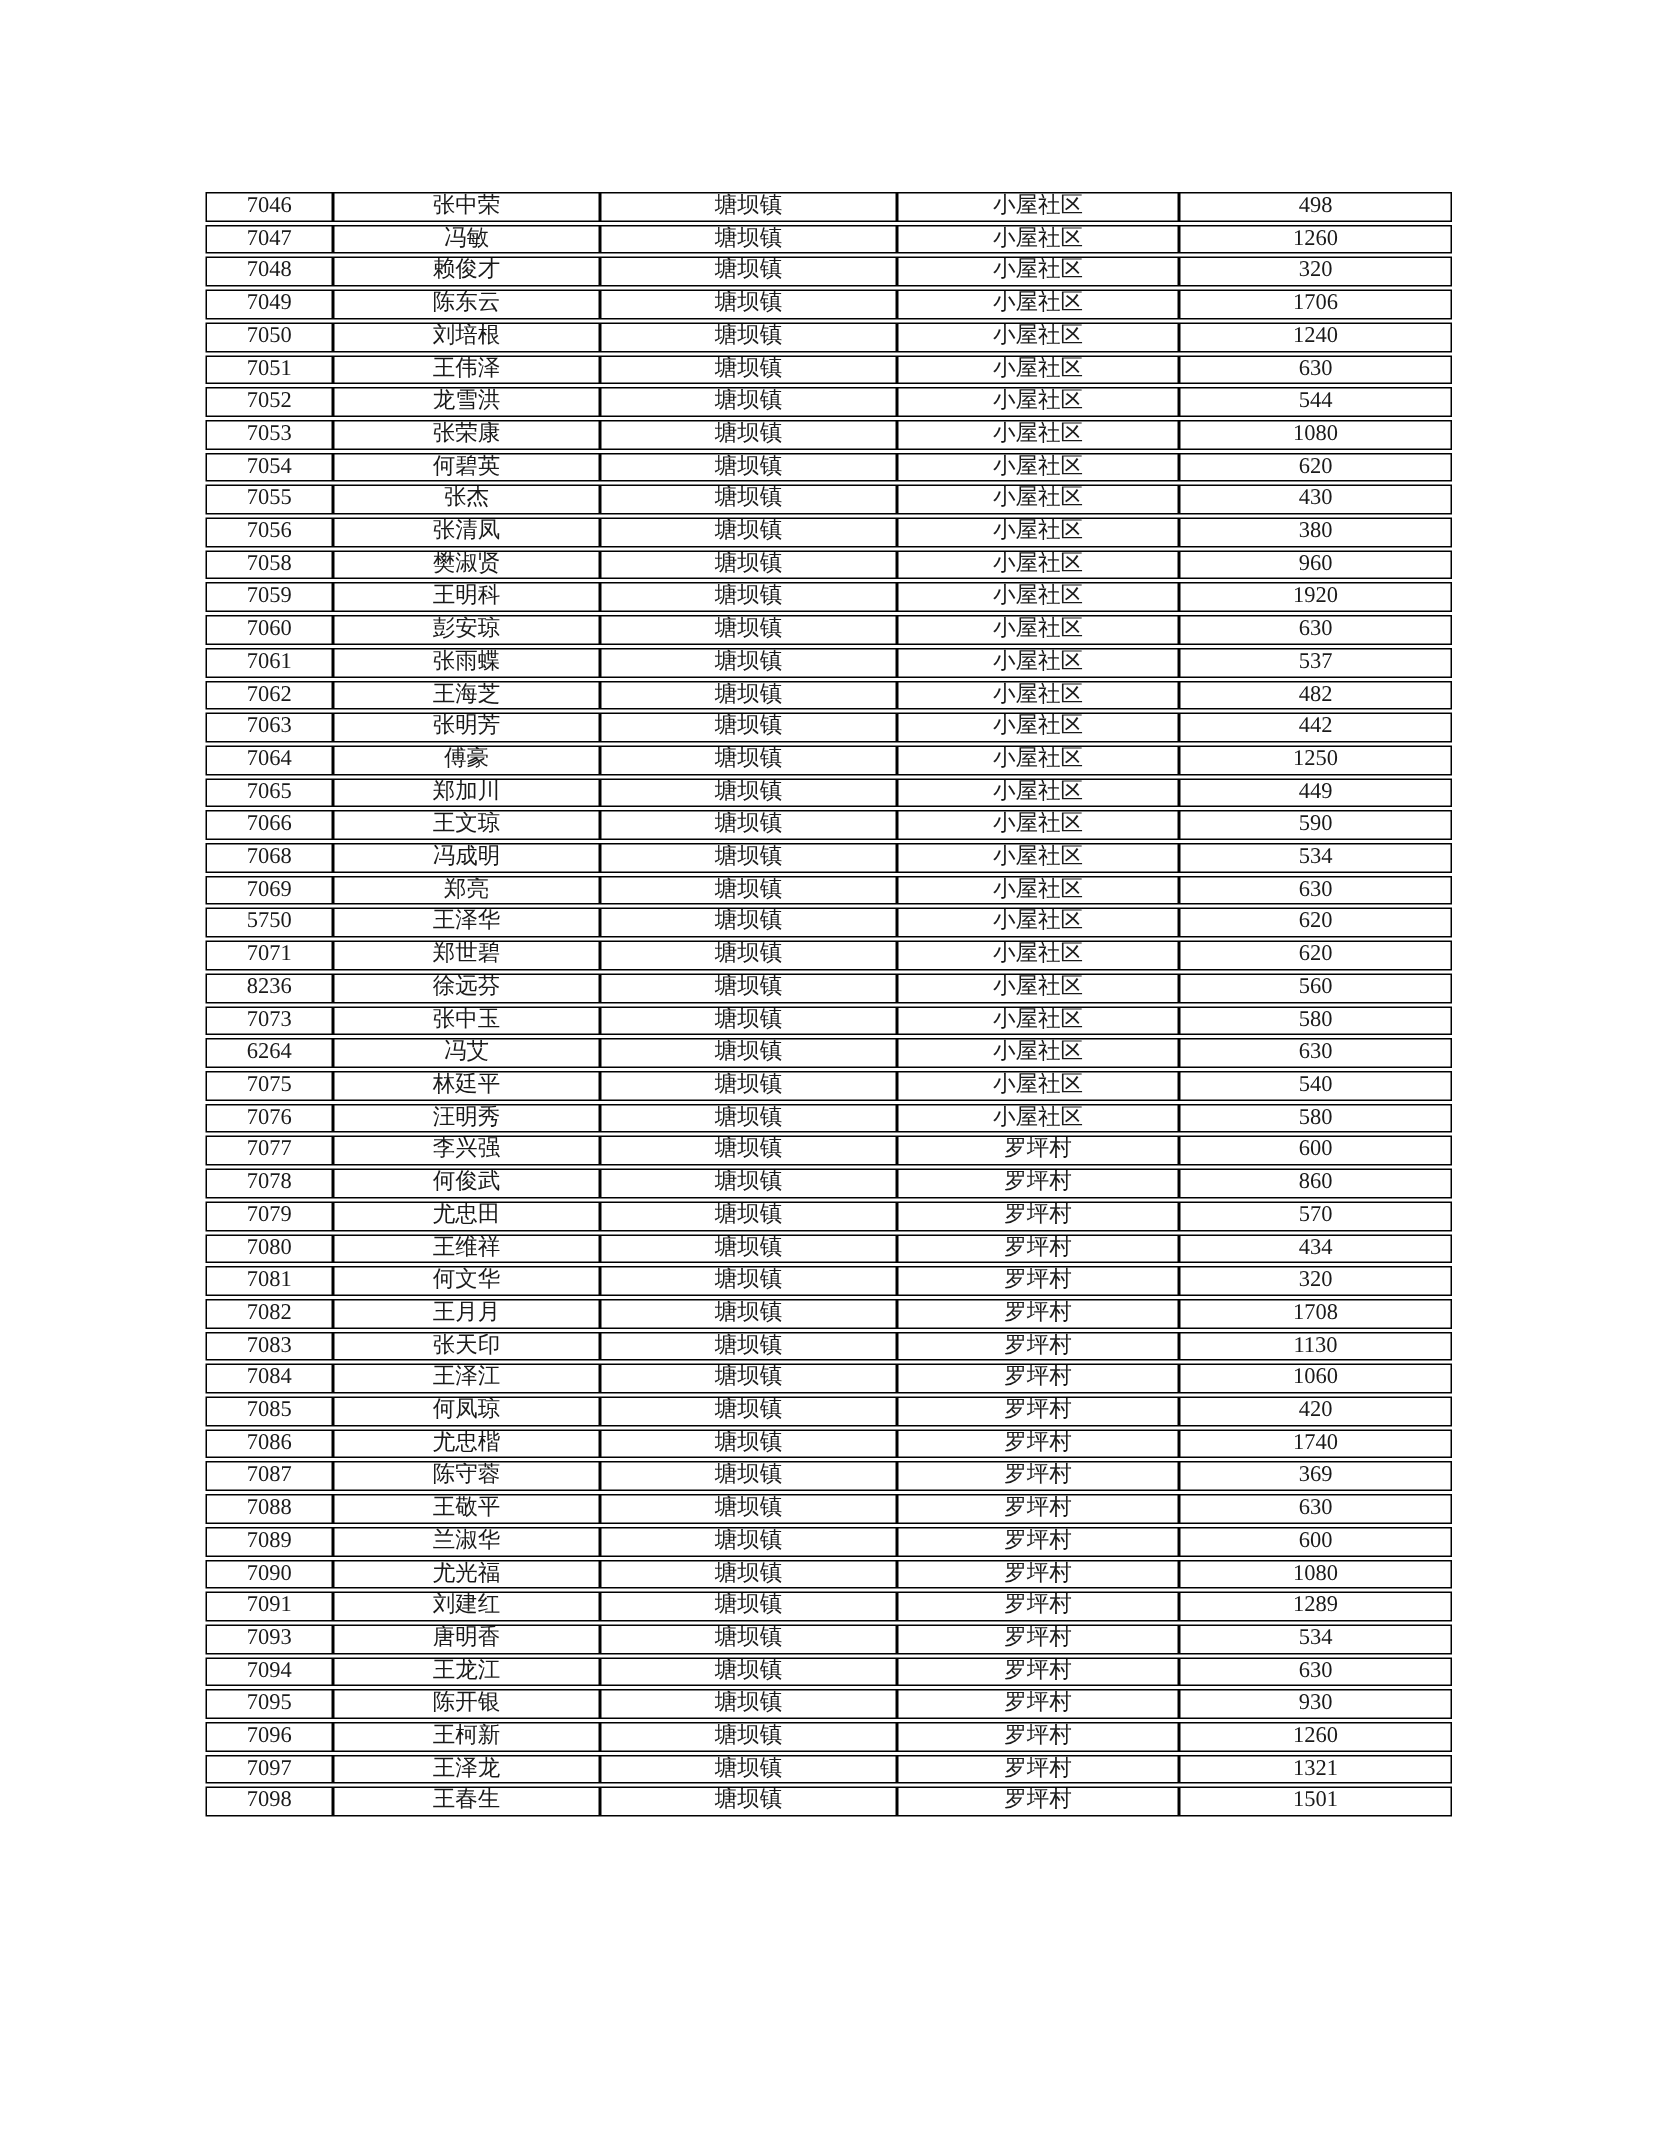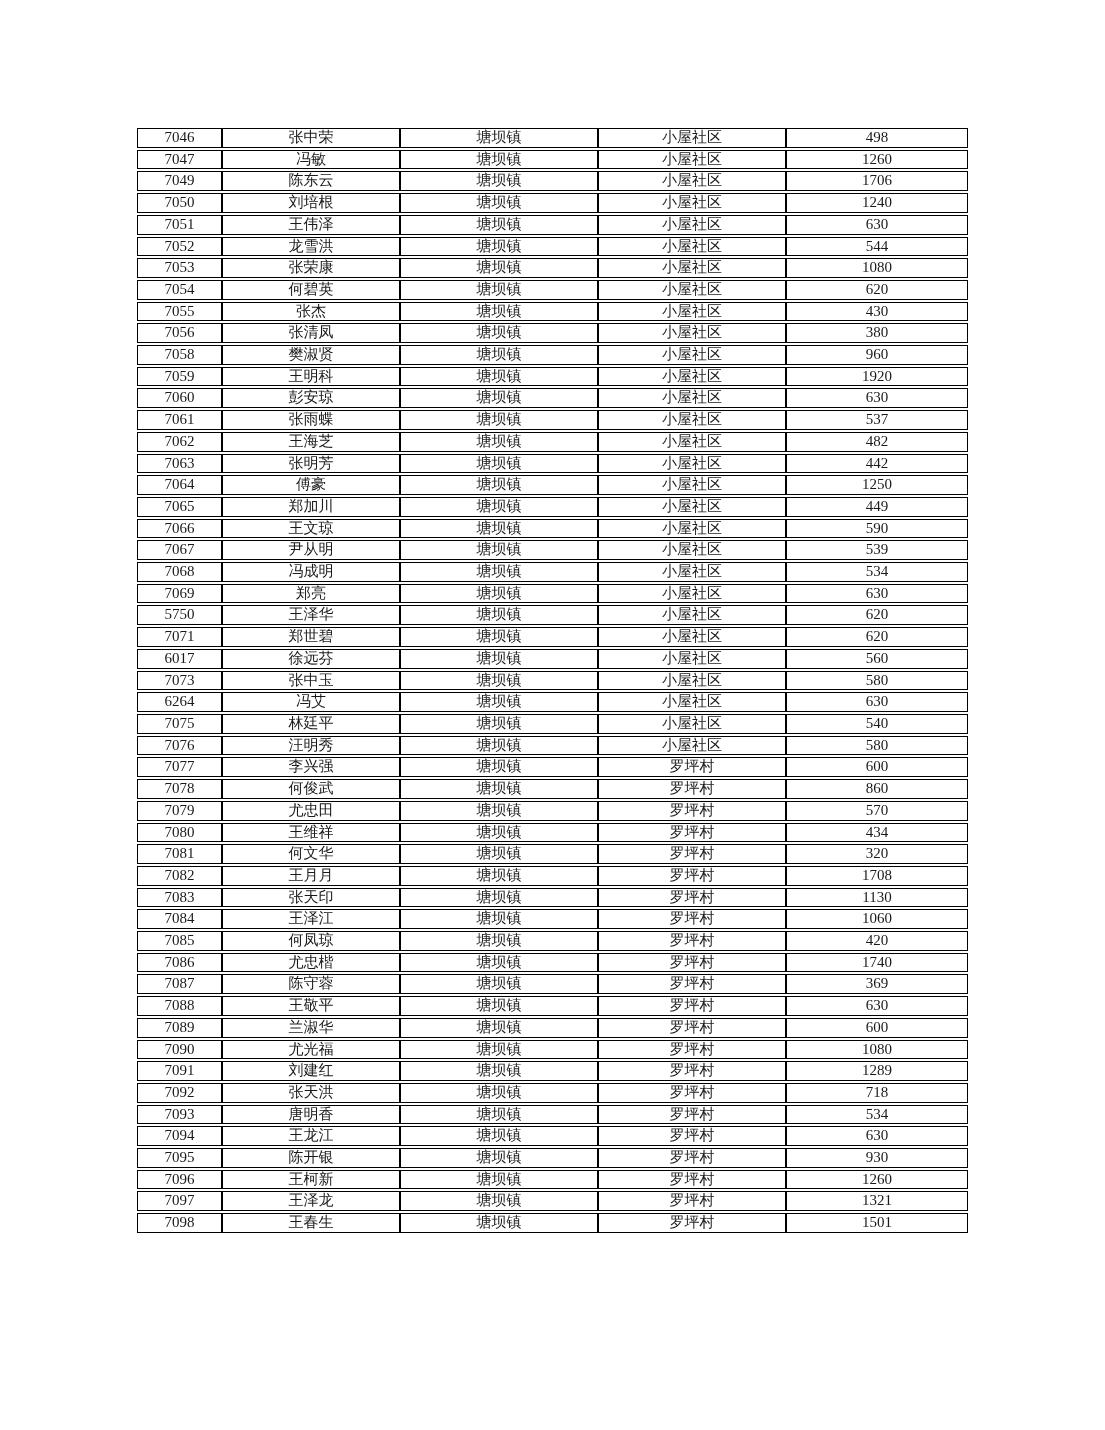--- a/index.html
+++ b/index.html
@@ -56,20 +56,27 @@
           <td>498</td>
         </tr>
         <tr>
           <td>7047</td>
           <td>冯敏</td>
           <td>塘坝镇</td>
           <td>小屋社区</td>
           <td>1260</td>
         </tr>
         <tr>
+          <td>7048</td>
+          <td>赖俊才</td>
+          <td>塘坝镇</td>
+          <td>小屋社区</td>
+          <td>320</td>
+        </tr>
+        <tr>
           <td>7049</td>
           <td>陈东云</td>
           <td>塘坝镇</td>
           <td>小屋社区</td>
           <td>1706</td>
         </tr>
         <tr>
           <td>7050</td>
           <td>刘培根</td>
           <td>塘坝镇</td>
@@ -175,27 +182,20 @@
           <td>449</td>
         </tr>
         <tr>
           <td>7066</td>
           <td>王文琼</td>
           <td>塘坝镇</td>
           <td>小屋社区</td>
           <td>590</td>
         </tr>
         <tr>
-          <td>7067</td>
-          <td>尹从明</td>
-          <td>塘坝镇</td>
-          <td>小屋社区</td>
-          <td>539</td>
-        </tr>
-        <tr>
           <td>7068</td>
           <td>冯成明</td>
           <td>塘坝镇</td>
           <td>小屋社区</td>
           <td>534</td>
         </tr>
         <tr>
           <td>7069</td>
           <td>郑亮</td>
           <td>塘坝镇</td>
@@ -210,21 +210,21 @@
           <td>620</td>
         </tr>
         <tr>
           <td>7071</td>
           <td>郑世碧</td>
           <td>塘坝镇</td>
           <td>小屋社区</td>
           <td>620</td>
         </tr>
         <tr>
-          <td>6017</td>
+          <td>8236</td>
           <td>徐远芬</td>
           <td>塘坝镇</td>
           <td>小屋社区</td>
           <td>560</td>
         </tr>
         <tr>
           <td>7073</td>
           <td>张中玉</td>
           <td>塘坝镇</td>
           <td>小屋社区</td>
@@ -348,27 +348,20 @@
           <td>塘坝镇</td>
           <td>罗坪村</td>
           <td>1080</td>
         </tr>
         <tr>
           <td>7091</td>
           <td>刘建红</td>
           <td>塘坝镇</td>
           <td>罗坪村</td>
           <td>1289</td>
-        </tr>
-        <tr>
-          <td>7092</td>
-          <td>张天洪</td>
-          <td>塘坝镇</td>
-          <td>罗坪村</td>
-          <td>718</td>
         </tr>
         <tr>
           <td>7093</td>
           <td>唐明香</td>
           <td>塘坝镇</td>
           <td>罗坪村</td>
           <td>534</td>
         </tr>
         <tr>
           <td>7094</td>

